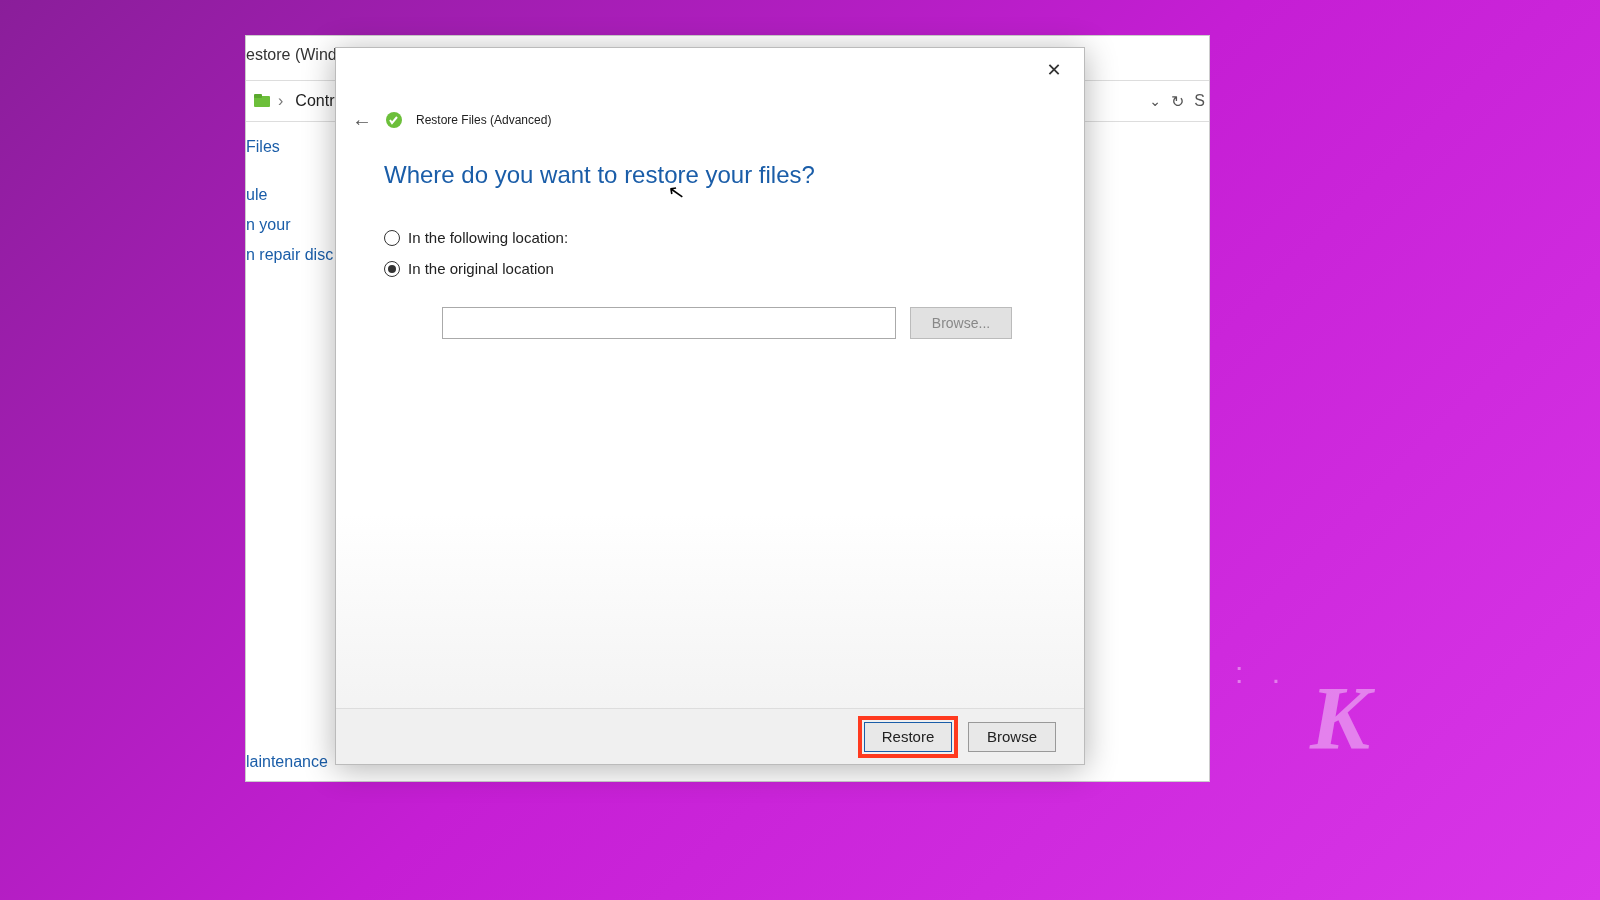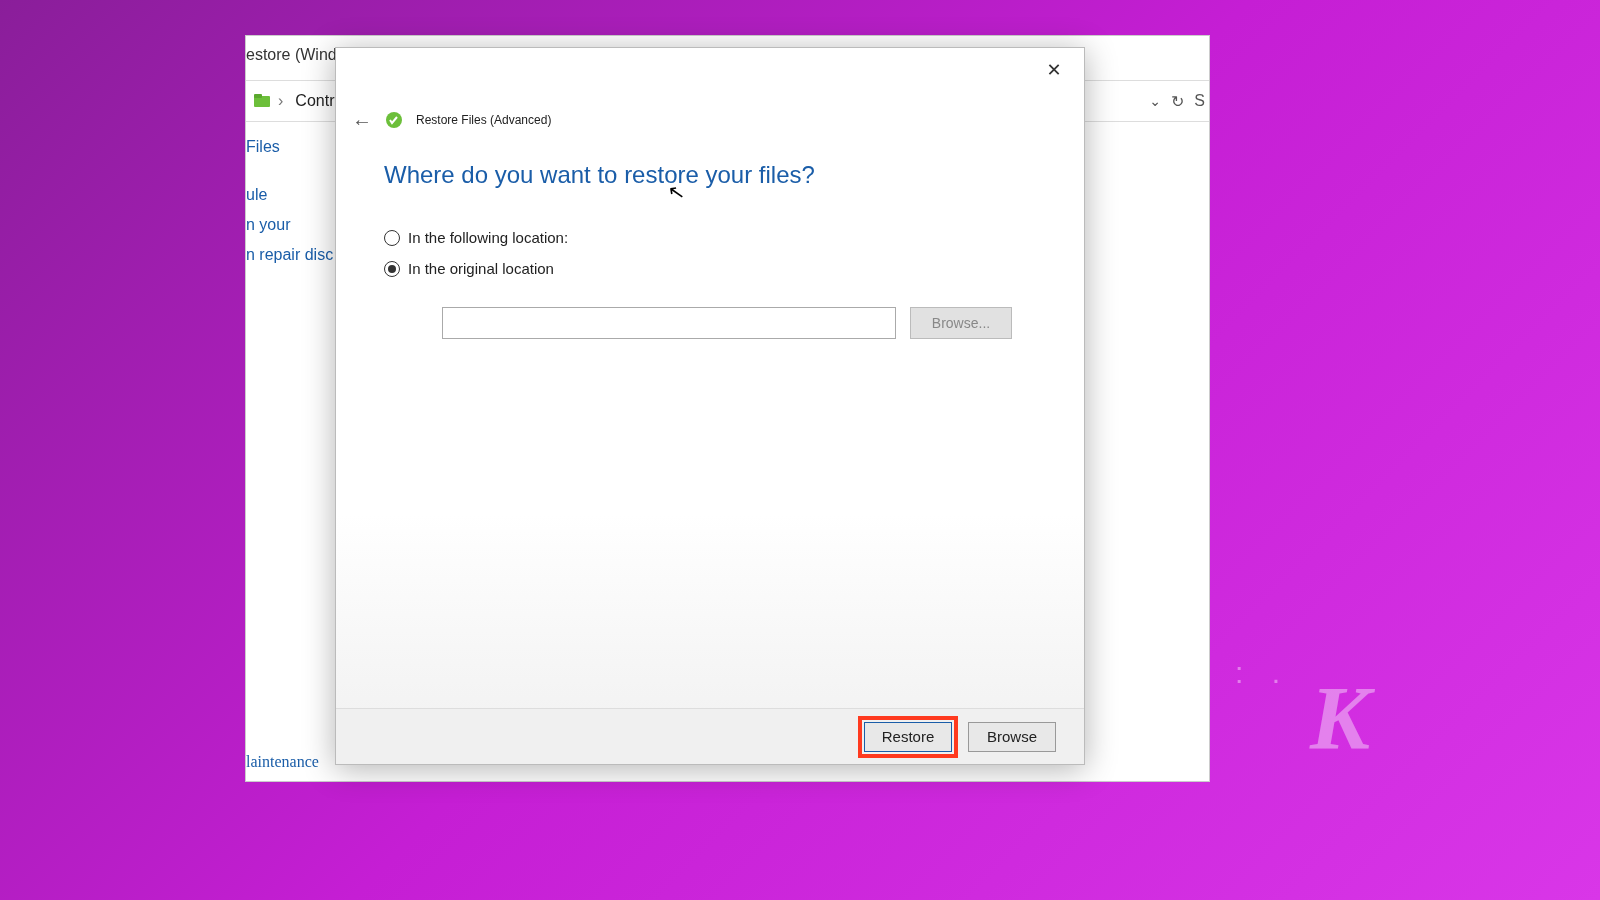--- a/index.html
+++ b/index.html
@@ -81,21 +81,20 @@
   .bg-side-item {
     padding: 6px 0;
   }
   .bg-side .blue { color: #1a5da8; }
   .bg-footer {
     position: absolute;
     bottom: 10px;
     left: 0;
     font-size: 16px;
     color: #1a5da8;
-    font-family: Liberation Serif, serif;
   }
 
   .wizard {
     position: absolute;
     left: 335px;
     top: 47px;
     width: 750px;
     height: 718px;
     background: linear-gradient(to bottom, #fff 0%, #fff 65%, #f0f0f0 100%);
     border: 1px solid #bbb;

